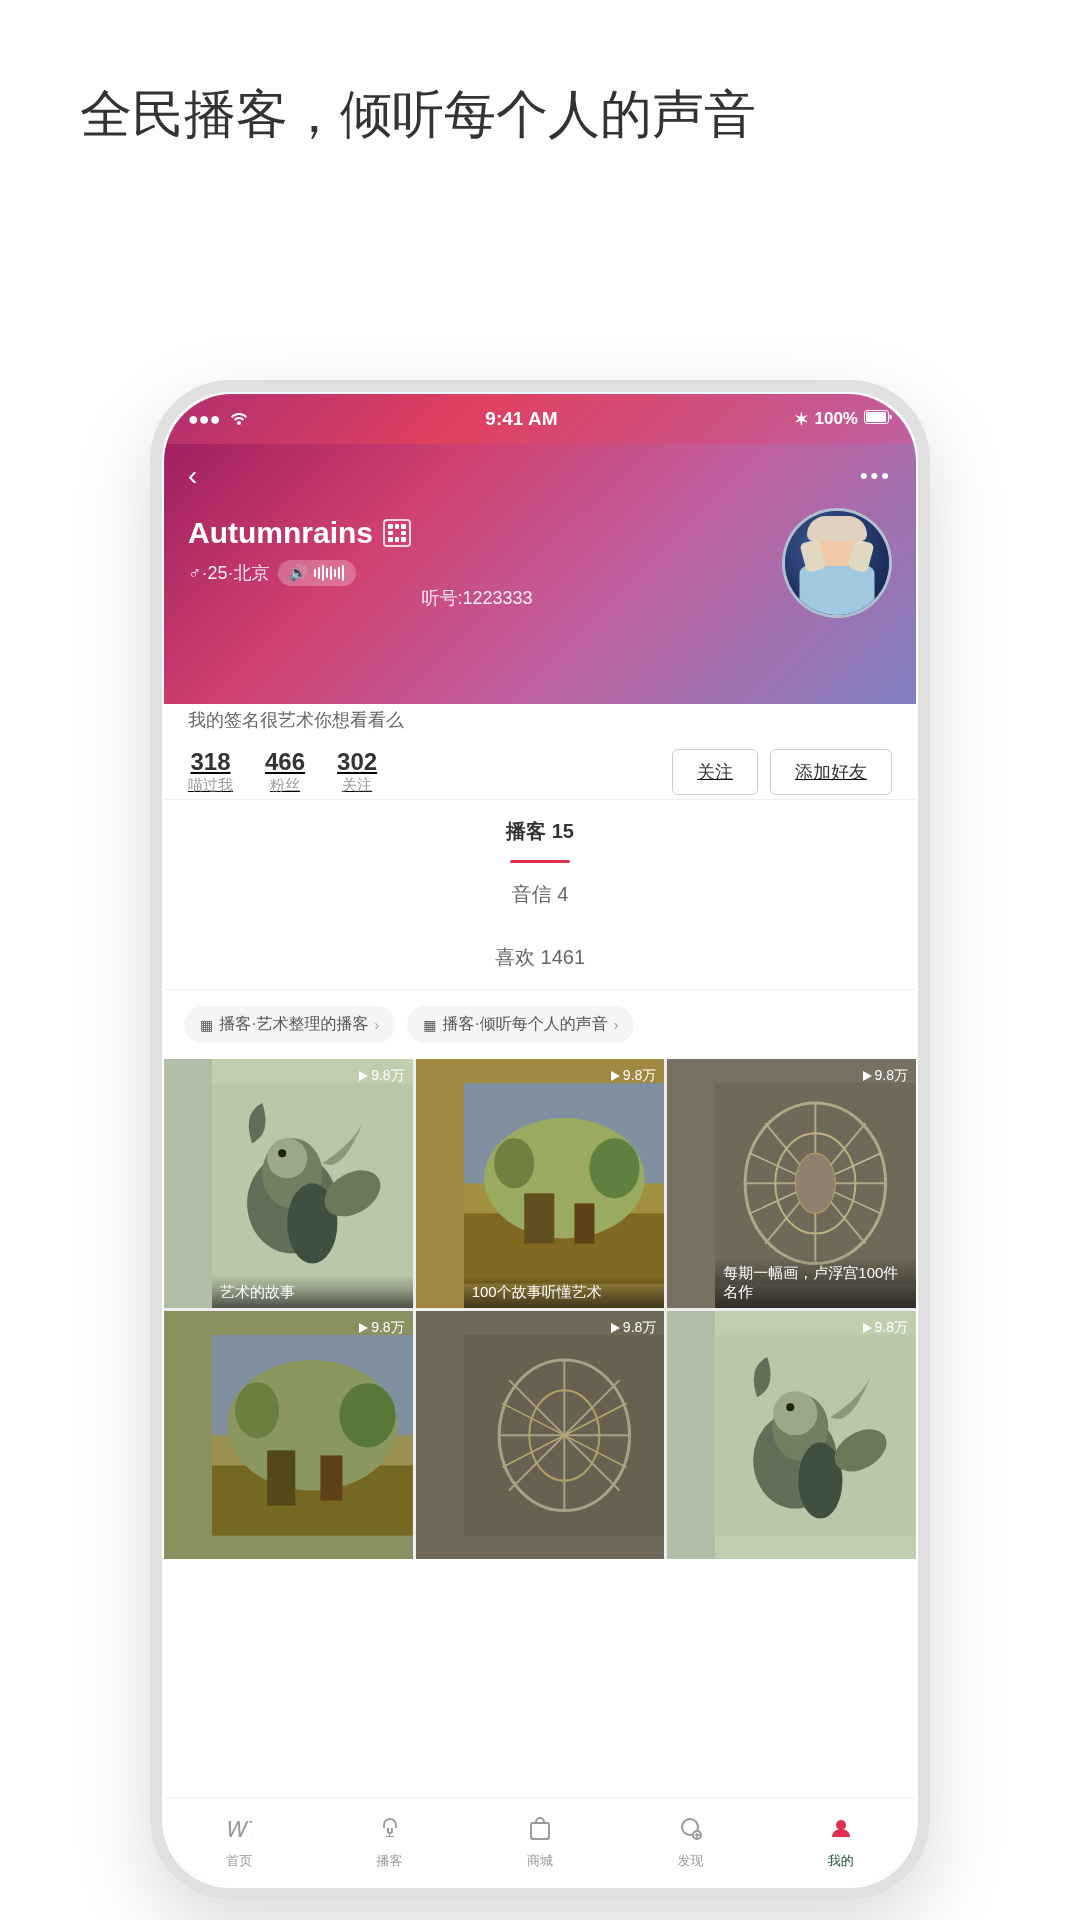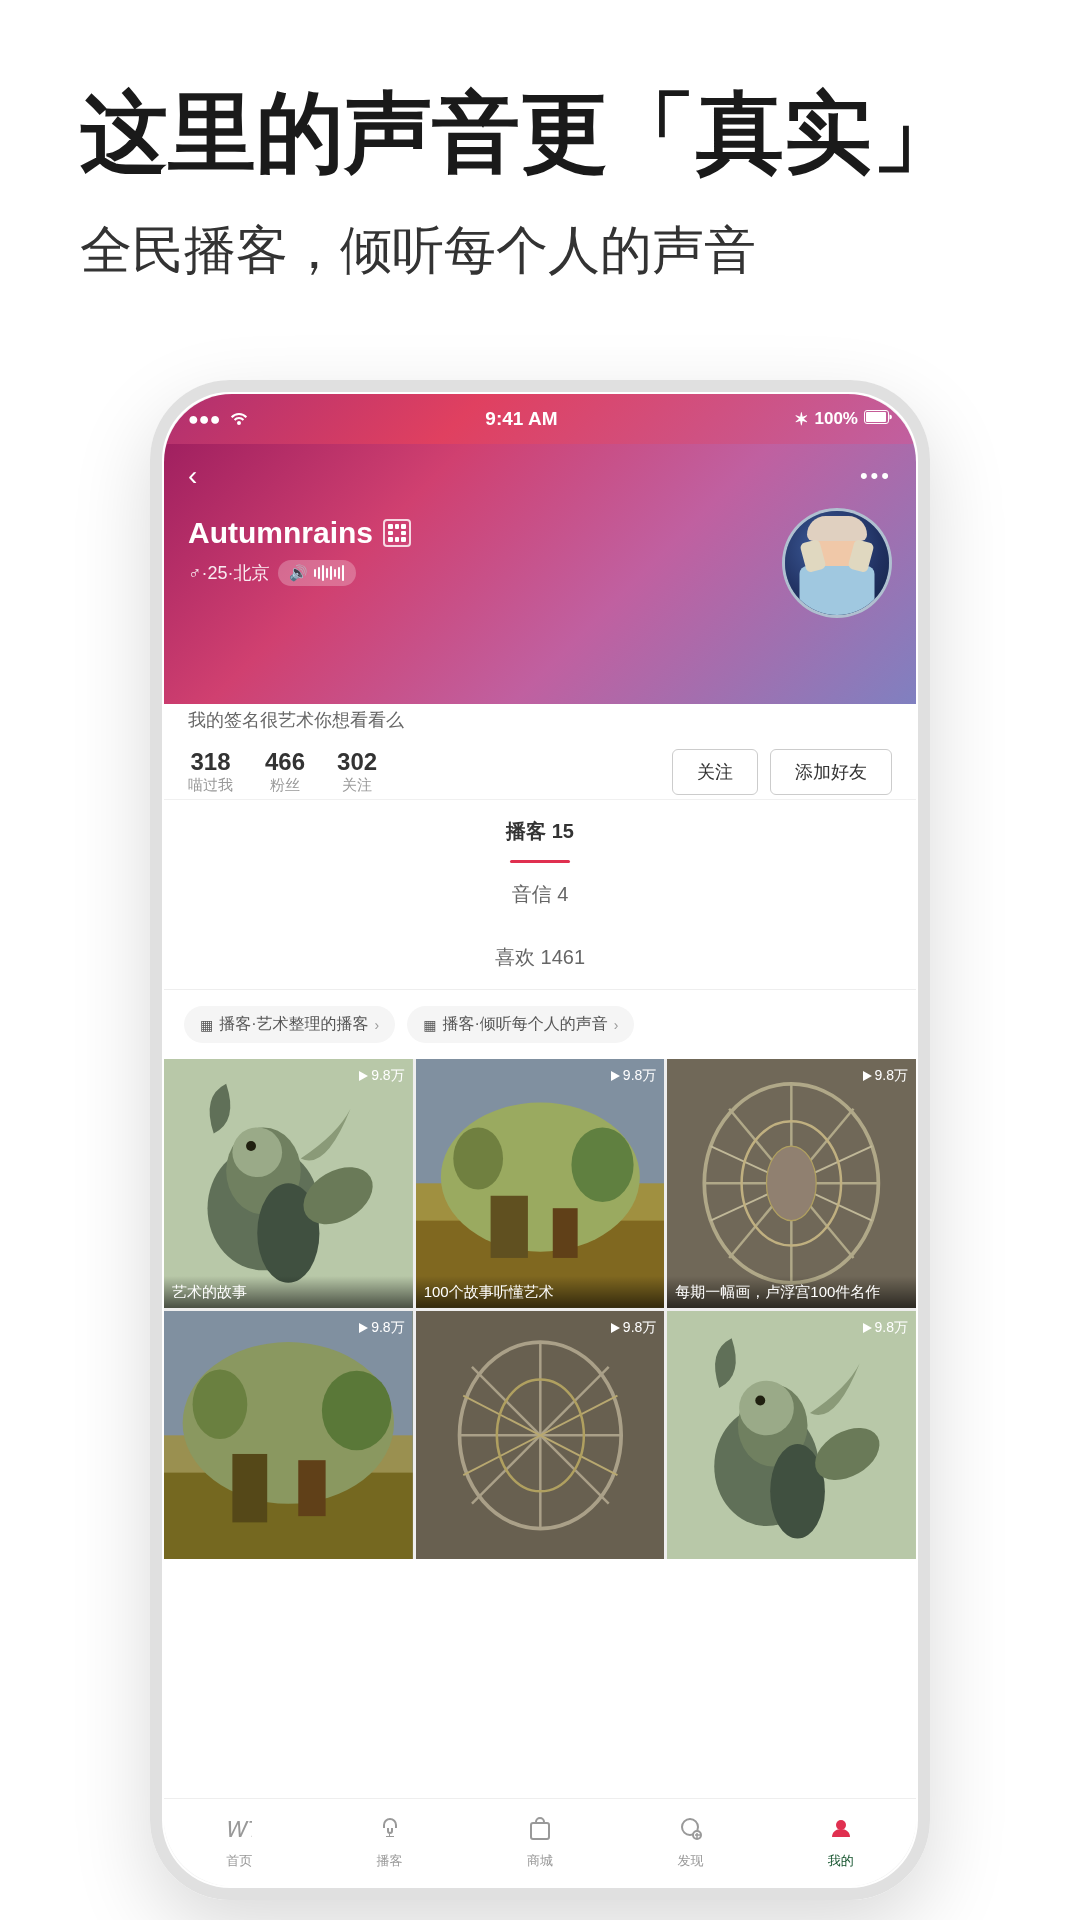--- a/index.html
+++ b/index.html
@@ -201,20 +201,21 @@
     }
     .bio-text {
       font-size: 18px;
       color: #666;
       margin-bottom: 16px;
     }
     .stats-row {
       display: flex;
       align-items: center;
       gap: 0;
+      text-decoration: underline;
     }
     .stat-item {
       text-align: center;
       margin-right: 32px;
     }
     .stat-number {
       font-size: 24px;
       font-weight: 600;
       color: #333;
       display: block;
@@ -300,20 +301,21 @@
     .content-grid {
       display: grid;
       grid-template-columns: 1fr 1fr 1fr;
       gap: 3px;
       background: #eee;
     }
     .grid-item {
       position: relative;
       aspect-ratio: 1;
       overflow: hidden;
+      padding-left: 48px;
     }
 
     .play-count {
       position: absolute;
       top: 8px;
       right: 8px;
       color: white;
       font-size: 14px;
       display: flex;
       align-items: center;
@@ -383,21 +385,20 @@
       position: absolute;
       top: 0; left: 0; right: 0;
       bottom: 88px;
       overflow: hidden;
     }
   </style>
 </head>
 <body>
 
 <div class="page-bg">
-  <h1 class="headline">这里的声音更「真实」</h1>
   <p class="subheadline">全民播客，倾听每个人的声音</p>
 </div>
 
 <div class="phone-mockup">
   <div class="home-bar"></div>
   <div class="phone-inner">
 
     <div class="status-bar">
       <div class="status-left">
         <span>●●●</span>
@@ -454,20 +455,21 @@
                     <div class="wave-bar" style="height:12px"></div>
                     <div class="wave-bar" style="height:16px"></div>
                     <div class="wave-bar" style="height:10px"></div>
                     <div class="wave-bar" style="height:14px"></div>
                     <div class="wave-bar" style="height:8px"></div>
                     <div class="wave-bar" style="height:12px"></div>
                     <div class="wave-bar" style="height:16px"></div>
                   </div>
                 </div>
               </div>
+              <div class="profile-id">听号:1223333</div>
             </div>
             <div class="avatar-container">
               <div class="avatar-bg">
 
                 <div style="position:absolute;top:10px;left:50%;transform:translateX(-50%);width:50px;height:55px;background:#f0c8a8;border-radius:50% 50% 40% 40%;"></div>
                 <div style="position:absolute;top:5px;left:50%;transform:translateX(-50%);width:60px;height:25px;background:#e0d0c0;border-radius:30px 30px 10px 10px;"></div>
                 <div style="position:absolute;top:55px;left:50%;transform:translateX(-50%);width:75px;height:65px;background:#a0c8e0;border-radius:8px 8px 0 0;"></div>
                 <div style="position:absolute;top:30px;left:18px;width:20px;height:30px;background:#e0d8c0;border-radius:5px;transform:rotate(-15deg);"></div>
                 <div style="position:absolute;top:30px;right:18px;width:20px;height:30px;background:#e0d8c0;border-radius:5px;transform:rotate(15deg);"></div>
               </div>

